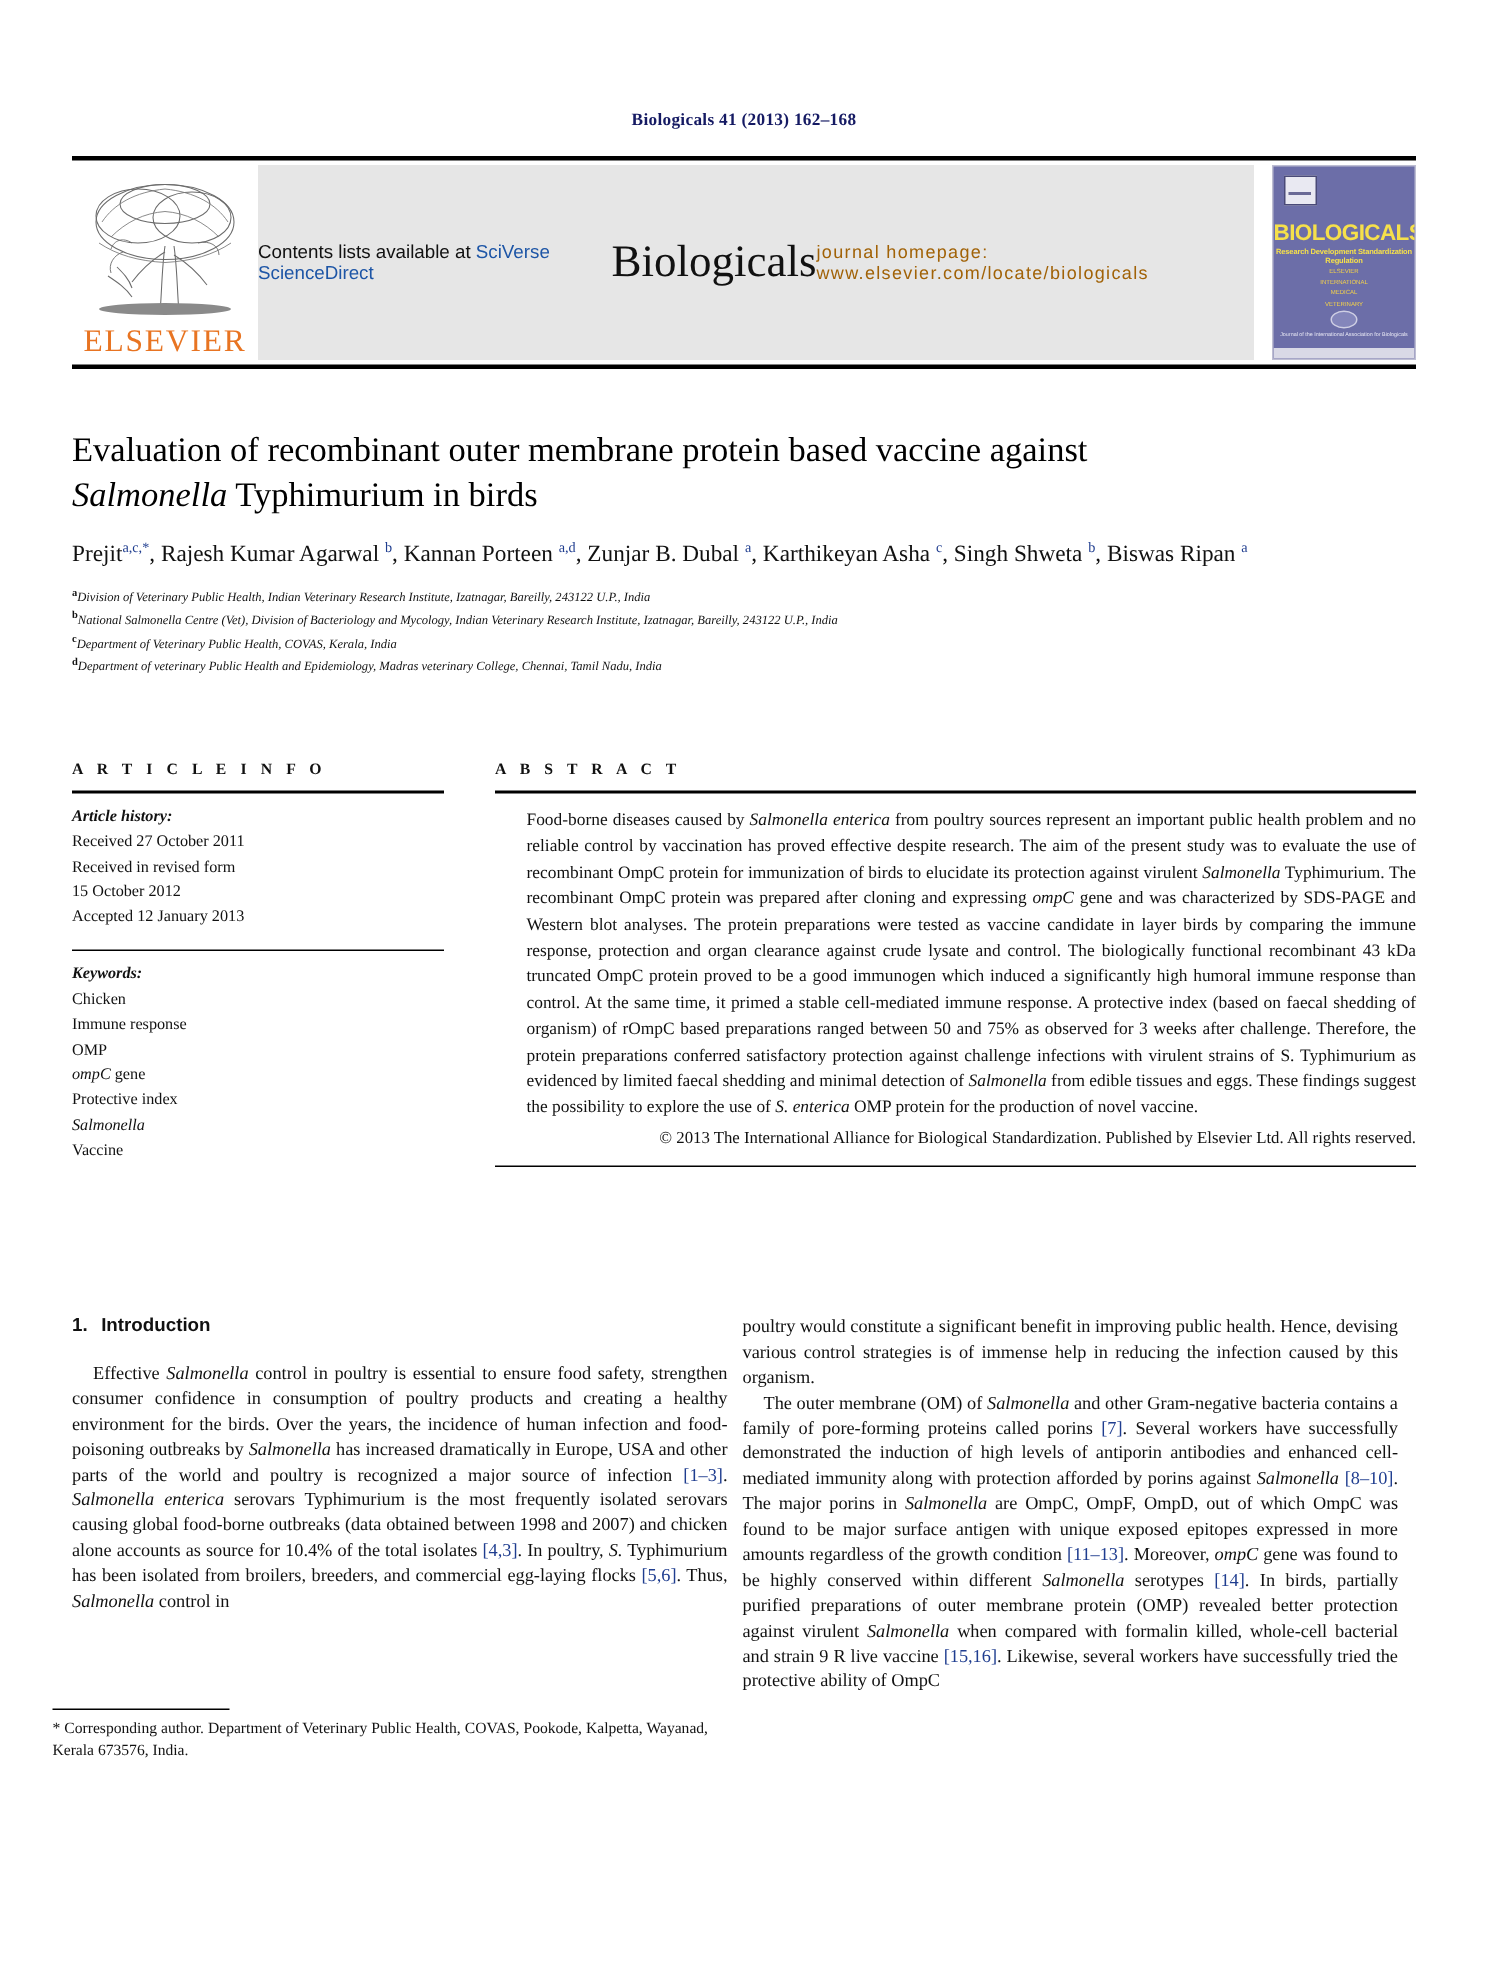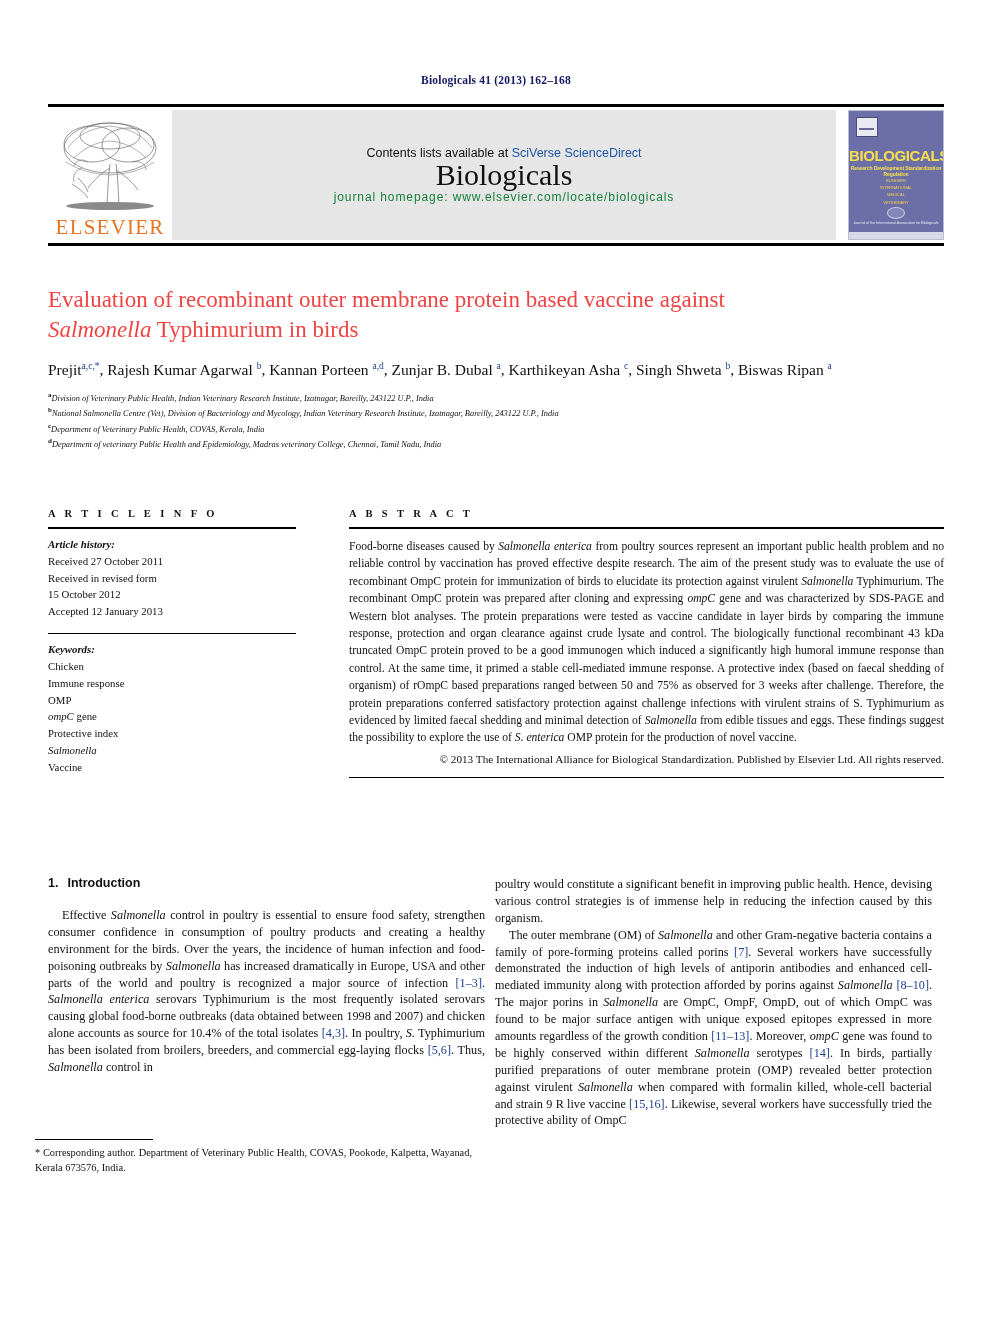--- a/index.html
+++ b/index.html
@@ -77,42 +77,41 @@
     font-size: 21px;
     letter-spacing: 1.2px;
     color: #e87422;
     line-height: 1;
     margin-top: 1px;
   }
   .header-center {
     flex: 1 1 auto;
     background: #e6e6e6;
     display: flex;
-    flex-direction: column;
     justify-content: center;
     align-items: center;
     padding: 14px 0 14px 0;
     box-sizing: border-box;
   }
   .contents-line {
     font-family: "Liberation Sans", sans-serif;
     font-size: 12.5px;
     color: #111;
   }
   .contents-line .sd-link { color: #1d55a6; }
   .journal-name {
     font-family: "Liberation Serif", serif;
     font-size: 30px;
     color: #111;
     line-height: 1;
   }
   .homepage-line {
     font-family: "Liberation Sans", sans-serif;
     font-size: 12px;
-    color: #15803d;
+    color: #a16207;
     letter-spacing: 0.9px;
   }
   .cover-thumb {
     width: 96px;
     flex: 0 0 96px;
     margin-left: 12px;
     background: #6c6ea8;
     position: relative;
     box-sizing: border-box;
     border: 1px solid #bdbdd2;
@@ -194,21 +193,21 @@
   .title-block {
     position: absolute;
     top: 285px;
     left: 48px;
     width: 896px;
   }
   .art-title {
     font-family: "Liberation Serif", serif;
     font-size: 23px;
     line-height: 1.30;
-    color: #ef4444;
+    color: #000000;
     margin: 0;
     font-weight: normal;
   }
   .art-title .ital { font-style: italic; }
 
   .authors {
     margin-top: 14px;
     font-family: "Liberation Serif", serif;
     font-size: 15.5px;
     line-height: 1.42;
@@ -234,21 +233,21 @@
     vertical-align: super;
   }
 
   
   .infoabs {
     position: absolute;
     top: 508px;
     left: 48px;
     width: 896px;
     display: flex;
-    gap: 53px;
+    gap: 34px;
   }
   .col-info { width: 248px; flex: 0 0 248px; }
   .col-abs  { flex: 1 1 auto; }
 
   .sec-head {
     font-family: "Liberation Serif", serif;
     font-weight: bold;
     font-size: 10.5px;
     letter-spacing: 3.4px;
     color: #111;
@@ -268,20 +267,21 @@
   .info-group.kw { padding-top: 7px; }
   .kw-spacer { height: 13px; }
 
   .abstract-body {
     padding-top: 9px;
     font-family: "Liberation Serif", serif;
     font-size: 11.6px;
     line-height: 1.50;
     text-align: justify;
     color: #111;
+    margin-left: 21px;
   }
   .copyright {
     margin-top: 4px;
     text-align: right;
     font-family: "Liberation Serif", serif;
     font-size: 11.2px;
     line-height: 1.48;
     color: #111;
   }
 

